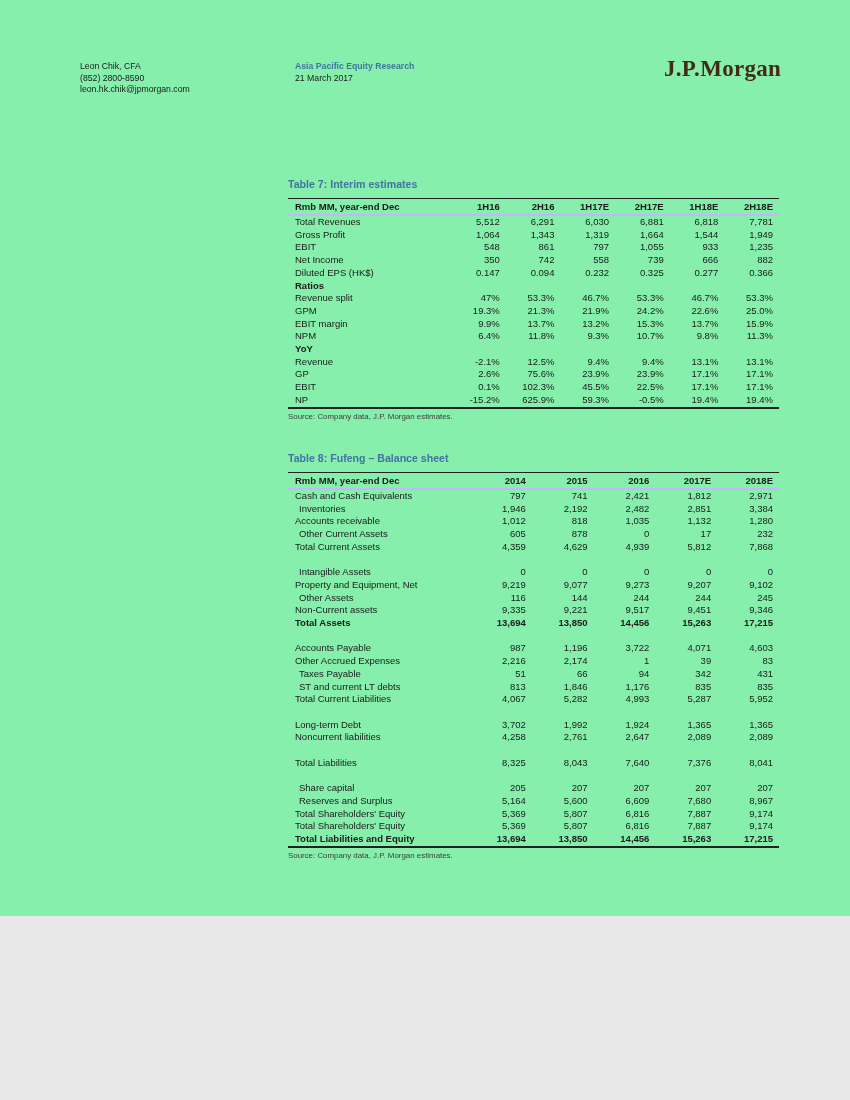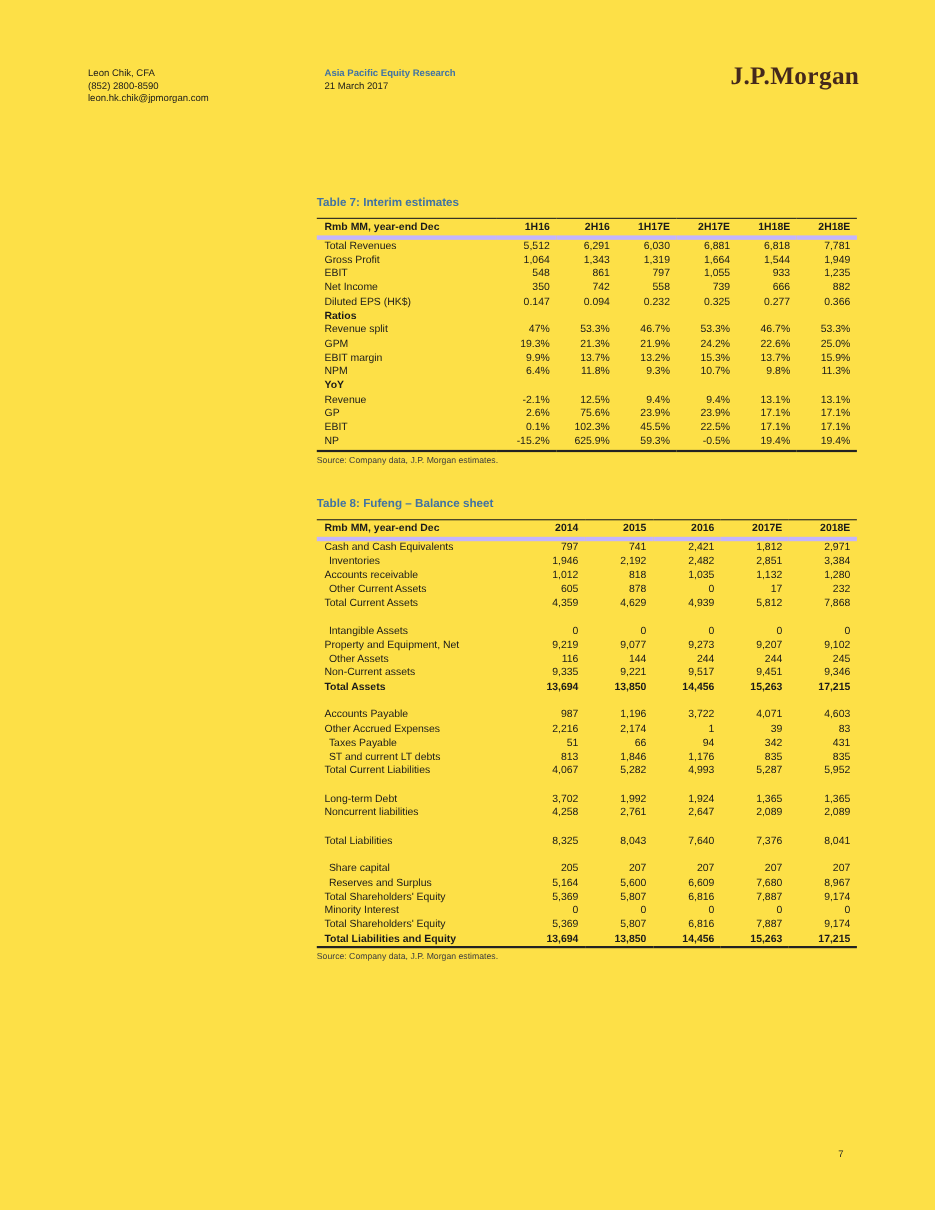--- a/index.html
+++ b/index.html
@@ -1,20 +1,20 @@
 <!DOCTYPE html>
 <html style="--title-blue: #4173a3; --logo-brown: #45291c;"><head>
 <meta charset="utf-8">
 <style>
   html,body { margin:0; padding:0; background:#e8e8e8; }
   .page {
     position:relative;
-    width:850px; height:1100px;
+    width:850px; height:916px;
     margin:0 auto;
-    background:#fde047;
+    background:#86efac;
     font-family:"Liberation Sans", sans-serif;
     color:#1a1a1a;
     overflow:hidden;
   }
   
   .author { position:absolute; left:80px; top:61px; font-size:8.7px; line-height:11.6px; }
   .research { position:absolute; left:295px; top:61px; font-size:8.7px; line-height:11.6px; }
   .division { color:var(--title-blue,#4173a3); font-weight:bold; }
   .logo {
     position:absolute; left:664px; top:56px;
@@ -37,21 +37,21 @@
     border-collapse:collapse;
     border-top:1px solid #222222;
     border-bottom:2px solid #222222;
     table-layout:fixed;
   }
   .t7 col.c-label { width:163px; }
   .t7 col.c-num  { width:54.6px; }
   .t8 col.c-label { width:182px; }
   .t8 col.c-num  { width:61.8px; }
   thead th {
-    border-bottom:4px solid #c4b5fd;
+    border-bottom:2px solid #c4b5fd;
     font-size:9.5px; line-height:11px;
     padding:2px 6px 2px 0;
     text-align:right; white-space:nowrap;
   }
   thead th.lbl { text-align:left; padding:2px 0 2px 7px; }
   td {
     font-size:9.5px; line-height:12.7px; height:12.7px;
     padding:0; white-space:nowrap; overflow:hidden;
   }
   td.lbl { text-align:left; padding-left:7px; }
@@ -444,28 +444,20 @@
           </tr>
           <tr>
             <td class="lbl">Total Shareholders' Equity</td>
             <td class="num">5,369</td>
             <td class="num">5,807</td>
             <td class="num">6,816</td>
             <td class="num">7,887</td>
             <td class="num">9,174</td>
           </tr>
           <tr>
-            <td class="lbl">Minority Interest</td>
-            <td class="num">0</td>
-            <td class="num">0</td>
-            <td class="num">0</td>
-            <td class="num">0</td>
-            <td class="num">0</td>
-          </tr>
-          <tr>
             <td class="lbl">Total Shareholders' Equity</td>
             <td class="num">5,369</td>
             <td class="num">5,807</td>
             <td class="num">6,816</td>
             <td class="num">7,887</td>
             <td class="num">9,174</td>
           </tr>
           <tr>
             <td class="lbl b">Total Liabilities and Equity</td>
             <td class="num b">13,694</td>

